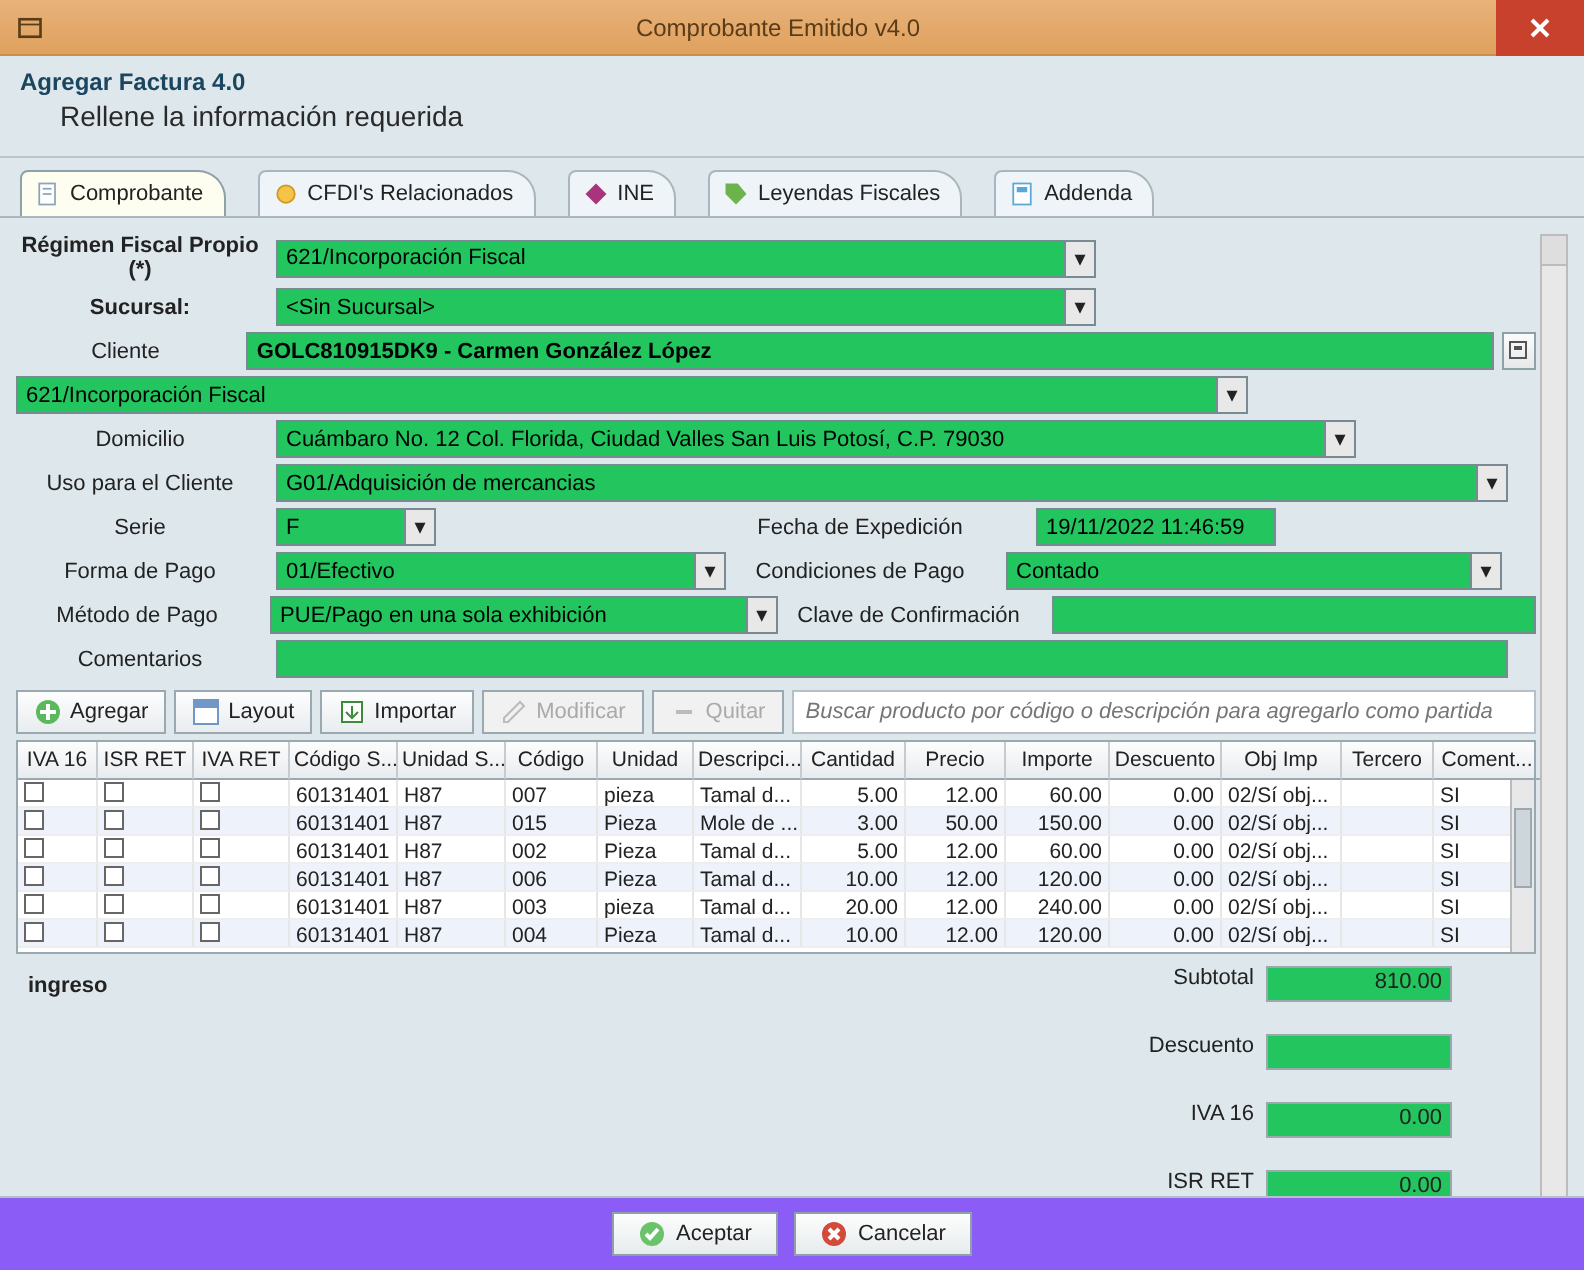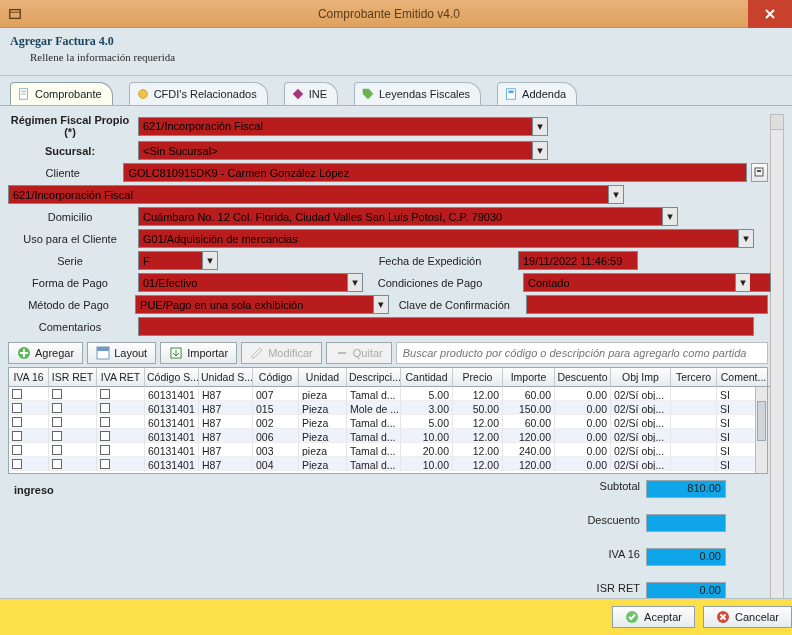--- a/index.html
+++ b/index.html
@@ -23,24 +23,23 @@
 .titlebar .app-icon { width: 14px; height: 14px; margin-right: 8px; }
 .titlebar .title { flex: 1; text-align: center; color: #5a3c18; font-size: 12px; }
 .titlebar .close {
   width: 44px; height: 28px; background: #c8412c; color: #fff;
   display: flex; align-items: center; justify-content: center;
   font-weight: bold; cursor: pointer;
 }
 .header-sub {
   padding: 6px 10px 12px 10px;
   border-bottom: 1px solid #b9c6cd;
-  font-family: Liberation Serif, serif;
 }
 .header-sub .h1 { font-weight: bold; color: #1a465f; font-size: 12px; }
-.header-sub .h2 { font-size: 11px; color: #2a2a2a; margin-left: 20px; margin-top: 2px; }
+.header-sub .h2 { font-size: 14px; color: #2a2a2a; margin-left: 20px; margin-top: 2px; }
 .tabs {
   display: flex; gap: 16px; padding: 6px 10px 0 10px;
   border-bottom: 1px solid #aab6bd;
 }
 .tab {
   display: flex; align-items: center; gap: 4px;
   padding: 4px 10px 4px 6px;
   background: #eef4f7;
   border: 1px solid #aab6bd; border-bottom: none;
   border-radius: 4px 14px 0 0;
@@ -62,21 +61,21 @@
 }
 .vscrollbar::before{ top:0; border-bottom:1px solid #bcbcbc;}
 .vscrollbar::after{ bottom:0; border-top:1px solid #bcbcbc;}
 .row { display: flex; align-items: center; margin-bottom: 3px; }
 .row label {
   width: 130px; text-align: center; padding-right: 6px;
   color: #222;
 }
 .row label.bold { font-weight: bold; }
 .inp, .sel {
-  height: 19px; background: #b91c1c; border: 1px solid #7a8a92;
+  height: 19px; background: #22c55e; border: 1px solid #7a8a92;
   padding: 1px 4px; font-size: 11px; font-family: inherit;
 }
 .sel-wrap { position: relative; display: inline-block; }
 .sel-wrap .arrow {
   position: absolute; right: 1px; top: 1px; width: 15px; height: 17px;
   background: #e8e8e8; border-left: 1px solid #7a8a92;
   display:flex; align-items:center; justify-content:center;
 }
 .toolbar {
   display: flex; align-items: center; gap: 4px;
@@ -118,28 +117,28 @@
 .chk { display:inline-block; width:10px; height:10px; border:1px solid #666; background:#fff; }
 .grid-vsb { position:absolute; right:0; top:0; bottom:0; width:12px; background:#e8e8e8; border-left:1px solid #bbb;}
 .grid-vsb .thumb{ position:absolute; top:14px; left:1px; right:1px; height:40px; background:#cfd6db; border:1px solid #9aa8b0;}
 .totals-area {
   display:flex; justify-content:flex-start; padding: 6px 2px 0 2px; gap: 0;
 }
 .ingreso { font-weight:700; margin-right:auto; padding-top:4px; padding-left:4px; }
 .totals-col { display:flex; flex-direction:column; gap:16px; margin-left:auto; margin-right:40px;}
 .trow { display:flex; }
 .trow .tl { width:200px; text-align:right; padding-right:6px; }
-.trow .tv { width:80px; height:18px; border:1px solid #9aa8b0; background:#0ea5e9; text-align:right; padding:1px 4px;}
+.trow .tv { width:93px; height:18px; border:1px solid #9aa8b0; background:#22c55e; text-align:right; padding:1px 4px;}
 .footer-labels {
   display:flex; gap:16px; justify-content:flex-end; padding-right:28px; color:#777; margin-top:4px;
 }
 .total-letra { color:#888; padding-left:6px; margin-top:-10px;}
 .bottom-btns {
   border-top:1px solid #b4c0c7; padding:7px 0; display:flex;
-  justify-content:flex-end; gap:8px; background:#fde047;
+  justify-content:center; gap:8px; background:#8b5cf6;
   position:absolute; left:0; right:0; bottom:0;
 }
 .bbtn {
   height:22px; padding:0 12px; display:inline-flex; align-items:center; gap:5px;
   background:linear-gradient(#fdfdfd,#e6ebed); border:1px solid #8ea0a8; cursor:pointer;
 }
 .arrow-anno {
   position:absolute; pointer-events:none;
 }
 .small-btn {
@@ -218,21 +217,21 @@
   <div class="row">
     <label class="bold">Sucursal:</label>
     <div class="sel-wrap" style="width:410px">
       <input class="sel" style="width: 100%;" value="&lt;Sin Sucursal&gt;">
       <div class="arrow">▾</div>
     </div>
   </div>
 
   <div class="row">
     <label>Cliente</label>
-    <input class="inp" style="width: 706px;" value="GOLC810915DK9 - Carmen González López">
+    <input class="inp" style="width: 706px; font-weight: bold;" value="GOLC810915DK9 - Carmen González López">
     <span style="width:4px"></span>
     <div class="small-btn">
       <svg width="12" height="12" viewBox="0 0 12 12">
           <rect x="1" y="1" width="8" height="8" fill="none" stroke="#555"></rect>
           <rect x="3" y="3" width="4" height="2" fill="#555"></rect>
         </svg>
     </div>
   </div>
 
   <div class="row">
@@ -271,21 +270,21 @@
   </div>
 
   <div class="row">
     <label>Forma de Pago</label>
     <div class="sel-wrap" style="width:225px">
       <input class="sel" style="width: 100%;" value="01/Efectivo">
       <div class="arrow">▾</div>
     </div>
     <label style="width:140px">Condiciones de Pago</label>
     <div class="sel-wrap" style="width:248px">
-      <input class="sel" style="width: 100%; margin-left: 20px;" value="Contado">
+      <input class="sel" style="width: 100%;" value="Contado">
       <div class="arrow">▾</div>
     </div>
   </div>
 
   <div class="row">
     <label>Método de Pago</label>
     <div class="sel-wrap" style="width:260px">
       <input class="sel" style="width: 100%;" value="PUE/Pago en una sola exhibición">
       <div class="arrow">▾</div>
     </div>

